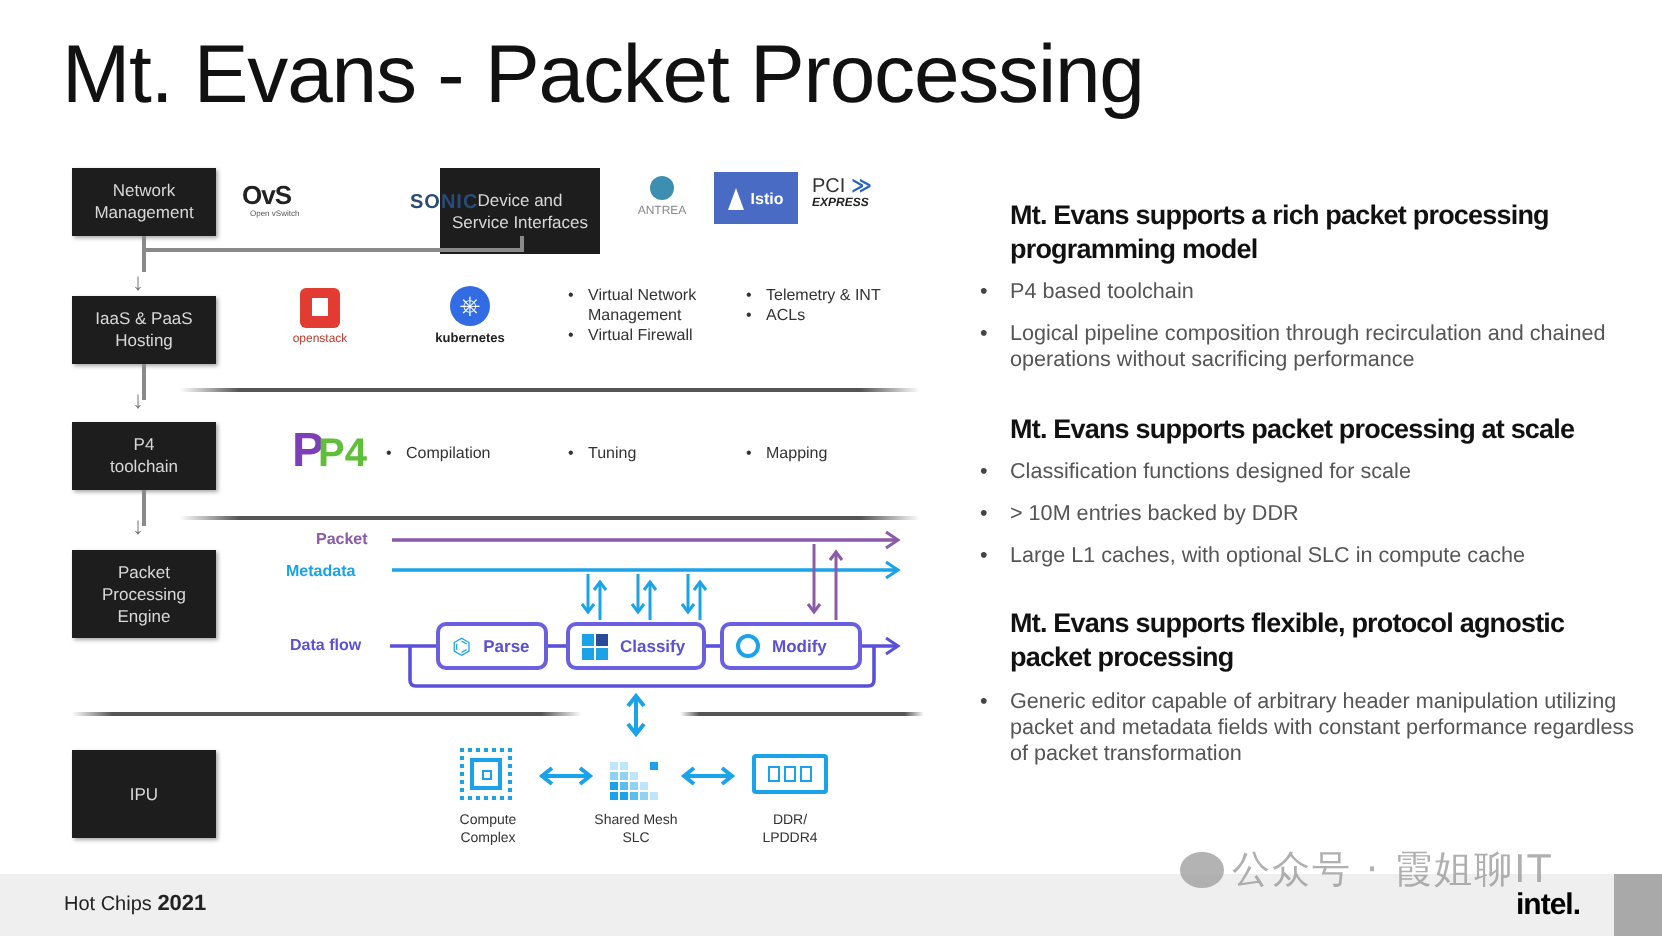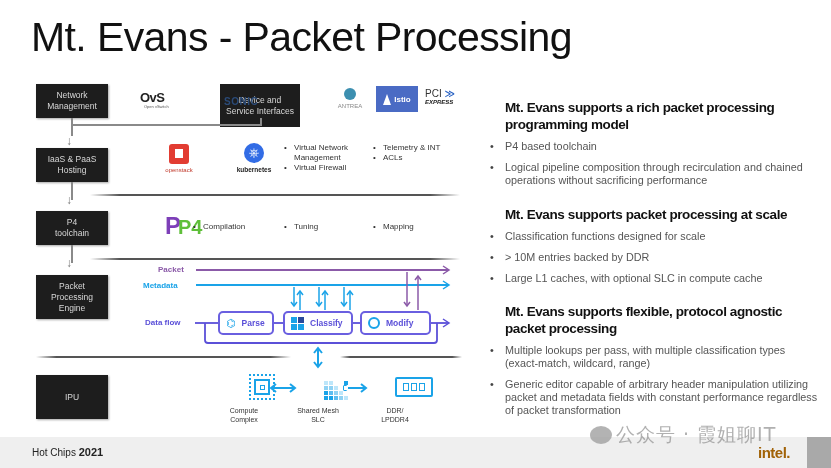--- a/index.html
+++ b/index.html
@@ -9,38 +9,38 @@
   .title { position: absolute; left: 31px; top: 14px; font-size: 41px; font-weight: 400; color: #111; letter-spacing: -0.6px; white-space: nowrap; }
 
   .layer-box { position: absolute; left: 36px; width: 72px; background: #1d1d1d; color: #d8d8d8; font-size: 8.5px; line-height: 11px; text-align: center; display: flex; align-items: center; justify-content: center; box-shadow: 1px 1px 2px rgba(0,0,0,0.35); }
   .darkbox { position: absolute; background: #1d1d1d; color: #d8d8d8; font-size: 8.5px; line-height: 11px; text-align: center; display: flex; align-items: center; justify-content: center; }
 
   .vline { position: absolute; width: 2px; background: #8a8a8a; }
   .hline { position: absolute; height: 2px; background: #8a8a8a; }
   .arrowhead { position: absolute; color: #7a7a7a; font-size: 12px; line-height: 10px; }
   .sep { position: absolute; height: 2px; background: linear-gradient(to right, rgba(90,90,90,0.0), #555 8%, #555 92%, rgba(90,90,90,0.0)); }
 
-  .logo { position: absolute; margin-left: 19px; }
+  .logo { position: absolute; }
   .small { font-size: 8px; color: #333; line-height: 10px; position: absolute; white-space: nowrap; }
   .small .dot { display: inline-block; width: 10px; }
 
   .flow-label { position: absolute; font-size: 8px; font-weight: 700; white-space: nowrap; }
   .stage { position: absolute; border: 2px solid #6a5fe0; border-radius: 5px; background: #fff; height: 24px; display: flex; align-items: center; gap: 6px; padding: 0 6px; font-size: 8.5px; color: #5b50d8; font-weight: 600; }
 
   .cap { position: absolute; font-size: 7px; color: #333; text-align: center; line-height: 9px; white-space: nowrap; }
 
   .right { position: absolute; left: 489px; width: 330px; }
   .rh { font-size: 13.5px; font-weight: 700; color: #111; line-height: 17px; letter-spacing: -0.4px; margin-left: 16px; }
   .rb { font-size: 10.8px; color: #555; line-height: 13px; position: relative; padding-left: 16px; margin-top: 8px; }
   .rb::before { content: "•"; position: absolute; left: 1px; top: 0; color: #444; }
 
   .footer { position: absolute; left: 0; top: 437px; width: 831px; height: 31px; background: #efefef; }
   .footer-text { position: absolute; left: 32px; top: 9px; font-size: 10px; color: #222; }
   .footer-text b { font-size: 11px; font-weight: 700; }
-  .intel { position: absolute; left: 758px; top: 7px; font-size: 15px; font-weight: 700; color: #a16207; letter-spacing: -0.5px; }
+  .intel { position: absolute; left: 758px; top: 7px; font-size: 15px; font-weight: 700; color: #000000; letter-spacing: -0.5px; }
   .corner { position: absolute; left: 807px; top: 437px; width: 24px; height: 31px; background: #a9a9a9; }
   .watermark { position: absolute; left: 590px; top: 422px; font-size: 19px; color: rgba(150,150,150,0.75); white-space: nowrap; letter-spacing: 1px; font-family: "DejaVu Sans", sans-serif; }
   .wm-icon { display: inline-block; width: 22px; height: 18px; border-radius: 50%; background: rgba(160,160,160,0.8); vertical-align: -3px; margin-right: 4px; }
 </style>
 </head>
 <body>
 
 <div class="title">Mt. Evans - Packet Processing</div>
 
 <div class="layer-box" style="top:84px;height:34px;white-space:pre-line;">Network
@@ -246,21 +246,20 @@
   <div class="rb">Logical pipeline composition through recirculation and chained operations without sacrificing performance</div>
 </div>
 <div class="right" style="top:206px;">
   <div class="rh">Mt. Evans supports packet processing at scale</div>
   <div class="rb" style="margin-top:7px;">Classification functions designed for scale</div>
   <div class="rb">&gt; 10M entries backed by DDR</div>
   <div class="rb">Large L1 caches, with optional SLC in compute cache</div>
 </div>
 <div class="right" style="top:303px;">
   <div class="rh">Mt. Evans supports flexible, protocol agnostic packet processing</div>
-  <div class="rb" style="margin-top:7px;">Multiple lookups per pass, with multiple classification types (exact-match, wildcard, range)</div>
   <div class="rb">Generic editor capable of arbitrary header manipulation utilizing packet and metadata fields with constant performance regardless of packet transformation</div>
 </div>
 
 <div class="footer">
   <div class="footer-text"><span>Hot Chips</span> <b>2021</b></div>
   <div class="intel">intel.</div>
 </div>
 <div class="corner"></div>
 <div class="watermark"><span class="wm-icon"></span><span>公众号 · 霞姐聊IT</span></div>
 

